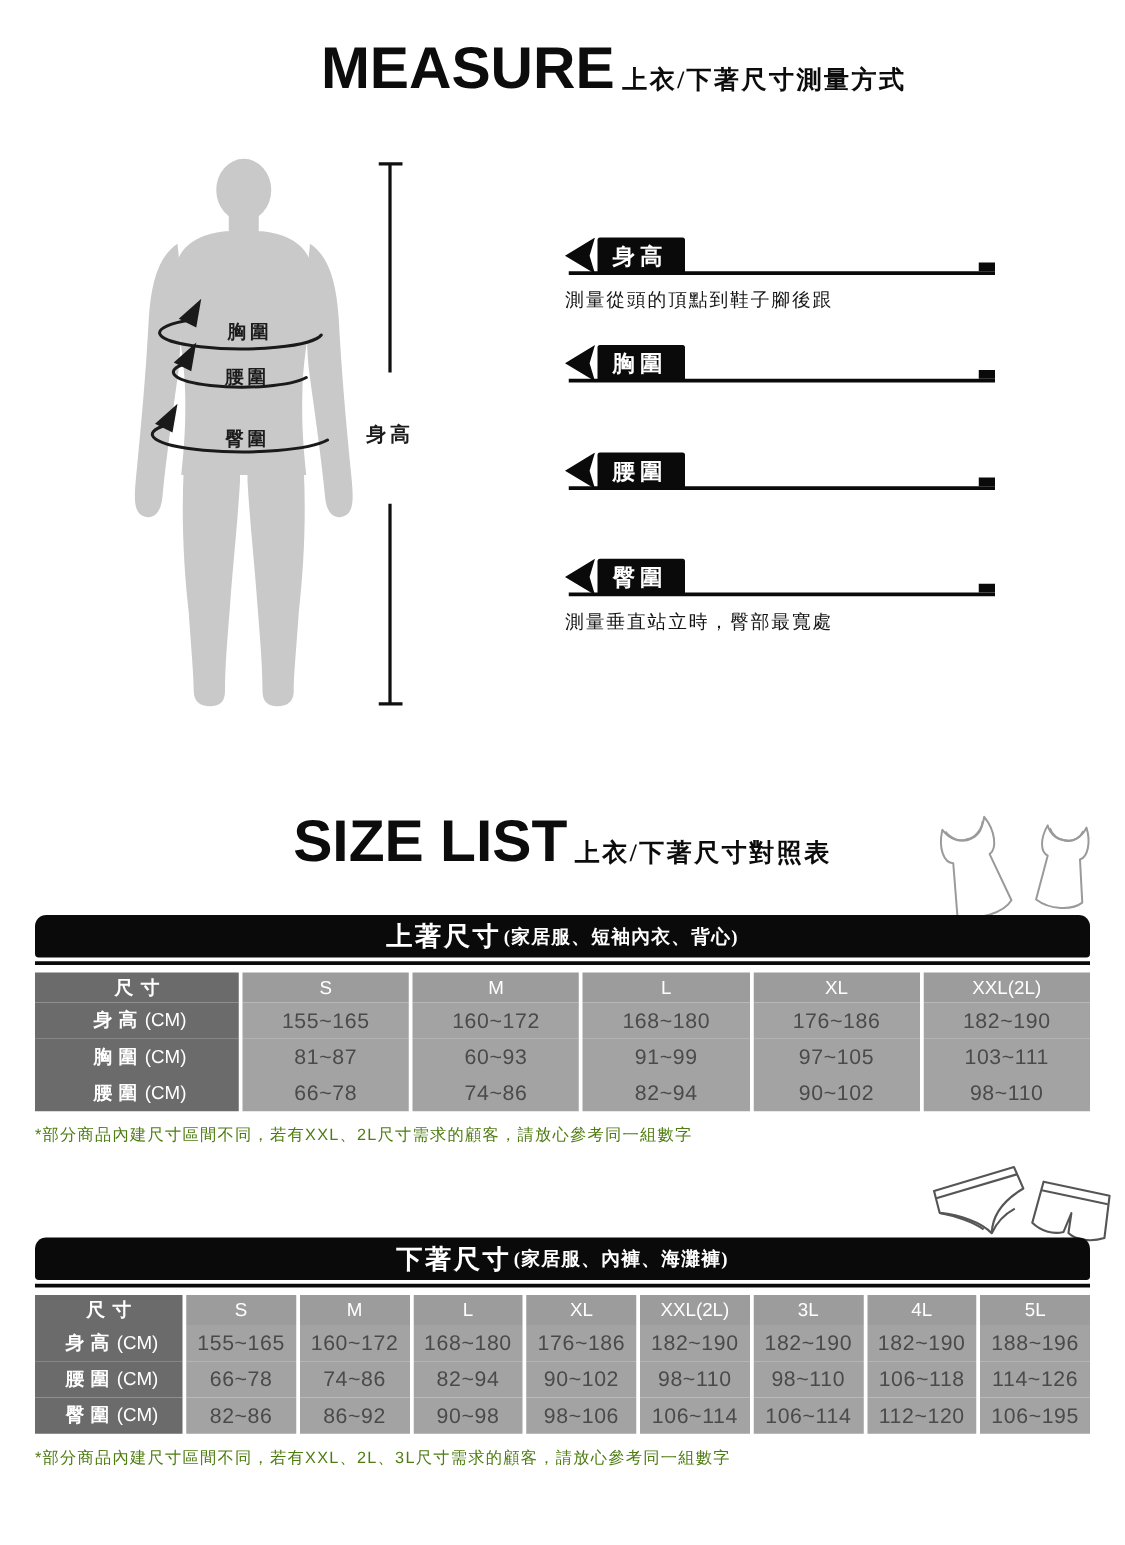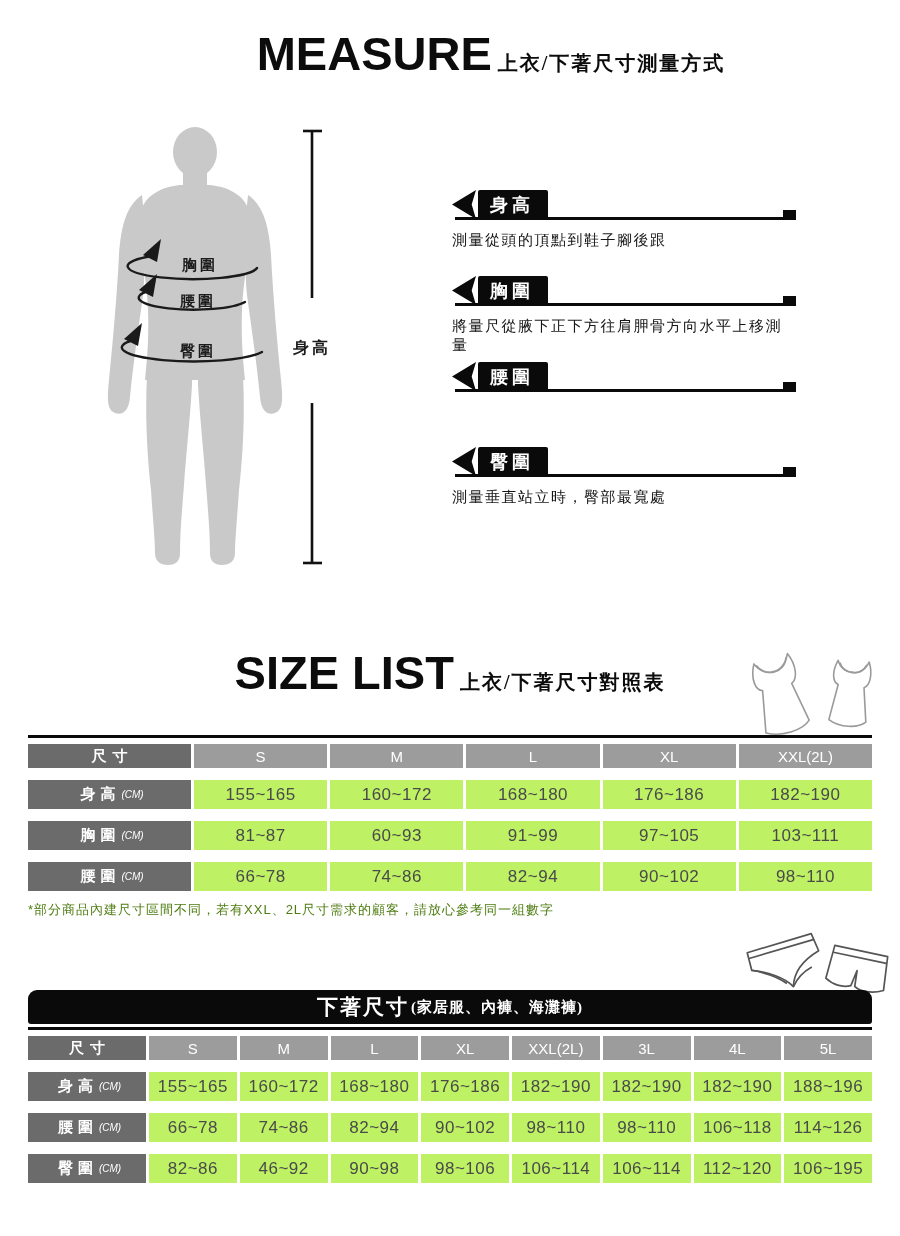--- a/index.html
+++ b/index.html
@@ -30,29 +30,29 @@
   .tag-line::after{content:"";position:absolute;right:0;top:-7px;width:13px;height:7px;background:#0a0a0a;}
   .tag-desc{margin-top:12px;font-size:15px;letter-spacing:1.5px;color:#161616;font-family:Liberation Mono, monospace;}
   
   .sizetable{position:absolute;left:28px;width:844px;}
   .tbl-title{height:34px;background:#0a0a0a;border-radius:9px 9px 3px 3px;color:#fff;
              display:flex;align-items:center;justify-content:center;
              font-family:"Liberation Serif","DejaVu Serif",serif;position:relative;z-index:3;}
   .tbl-title .t{font-size:21px;font-weight:700;letter-spacing:2px;}
   .tbl-title .s{font-size:15px;font-weight:700;letter-spacing:1px;margin-left:2px;}
   .tbl-rule{height:3px;background:#0a0a0a;margin-top:3px;position:relative;z-index:3;}
-  .grid{display:grid;gap:12px 3px;margin-top:6px;position:relative;z-index:3;}
+  .grid{display:grid;gap:0 3px;margin-top:6px;position:relative;z-index:3;}
   .grid-5{grid-template-columns:163px repeat(5,1fr);}
   .grid-8{grid-template-columns:118px repeat(8,1fr);}
   .cell{display:flex;align-items:center;justify-content:center;}
   .cell.szh{height:24px;background:#9c9c9c;color:#fff;font-size:15px;}
   .cell.corner{height:24px;background:#6b6b6b;color:#fff;font-size:15px;font-weight:700;letter-spacing:6px;padding-left:6px;}
   .cell.rlabel{height:29px;background:#6b6b6b;color:#fff;font-size:15px;font-weight:700;letter-spacing:5px;padding-left:5px;}
-  .cell.rlabel .unit{font-size:10px;font-weight:400;letter-spacing:0;margin-left:1px;font-style:italic;}
-  .cell.val{height:29px;background:#bef264;color:#4a4a4a;font-size:17px;letter-spacing:0.5px;}
+  .cell.rlabel .unit{font-size:15px;font-weight:400;letter-spacing:0;margin-left:1px;}
+  .cell.val{height:29px;background:#a3a3a3;color:#4a4a4a;font-size:17px;letter-spacing:0.5px;}
   .footnote{margin-top:10px;font-size:13px;color:#4d7c0f;letter-spacing:1px;}
   svg{position:absolute;}
 </style>
 </head>
 <body>
 
 <div class="page">
 
   <div class="big-head" id="measure-head">
     <span class="en">MEASURE</span><span class="zh">上衣/下著尺寸測量方式</span>
@@ -107,21 +107,20 @@
       </div>
     <div class="tag-line"></div>
     <div class="tag-desc">測量從頭的頂點到鞋子腳後跟</div>
   </div>
   <div class="mtag" style="top:276px;">
     <div class="tag-head">
         <span class="chevron"></span>
       <span class="tag-label">胸圍</span>
       </div>
     <div class="tag-line"></div>
-    <div class="tag-desc">將量尺從腋下正下方往肩胛骨方向水平上移測量</div>
   </div>
   <div class="mtag" style="top:362px;">
     <div class="tag-head">
         <span class="chevron"></span>
       <span class="tag-label">腰圍</span>
       </div>
     <div class="tag-line"></div>
   </div>
   <div class="mtag" style="top:447px;">
     <div class="tag-head">
@@ -145,20 +144,24 @@
       </g>
       <g transform="translate(78,6) rotate(7 30 45)">
         <path d="M14,12 C9,24 11,34 17,36 L12,72 C24,79 42,77 49,70 L43,36 C49,33 50,21 45,10
                  C42,19 35,23 30,22 C25,23 17,20 14,12 Z"></path>
         <path fill="none" d="M16,14 C21,25 38,26 43,13"></path>
       </g>
     </g>
   </svg>
 
   <div class="sizetable" style="top:732px;">
+    <div class="tbl-title">
+      <span class="t">上著尺寸</span>
+      <span class="s">(家居服、短袖內衣、背心)</span>
+    </div>
     <div class="tbl-rule"></div>
     <div class="grid grid-5">
         <div class="cell corner">尺寸</div>
         <div class="cell szh">S</div>
         <div class="cell szh">M</div>
         <div class="cell szh">L</div>
         <div class="cell szh">XL</div>
         <div class="cell szh">XXL(2L)</div>
         <div class="cell rlabel">
           <span>身高</span>
@@ -243,23 +246,24 @@
         <div class="cell val">90~102</div>
         <div class="cell val">98~110</div>
         <div class="cell val">98~110</div>
         <div class="cell val">106~118</div>
         <div class="cell val">114~126</div>
         <div class="cell rlabel">
           <span>臀圍</span>
           <span class="unit">(CM)</span>
         </div>
         <div class="cell val">82~86</div>
-        <div class="cell val">46~92</div>
+        <div class="cell val">86~92</div>
         <div class="cell val">90~98</div>
         <div class="cell val">98~106</div>
         <div class="cell val">106~114</div>
         <div class="cell val">106~114</div>
         <div class="cell val">112~120</div>
         <div class="cell val">106~195</div>
       </div>
+    <div class="footnote">*部分商品內建尺寸區間不同，若有XXL、2L、3L尺寸需求的顧客，請放心參考同一組數字</div>
   </div>
 
 </div>
 
 </body></html>

